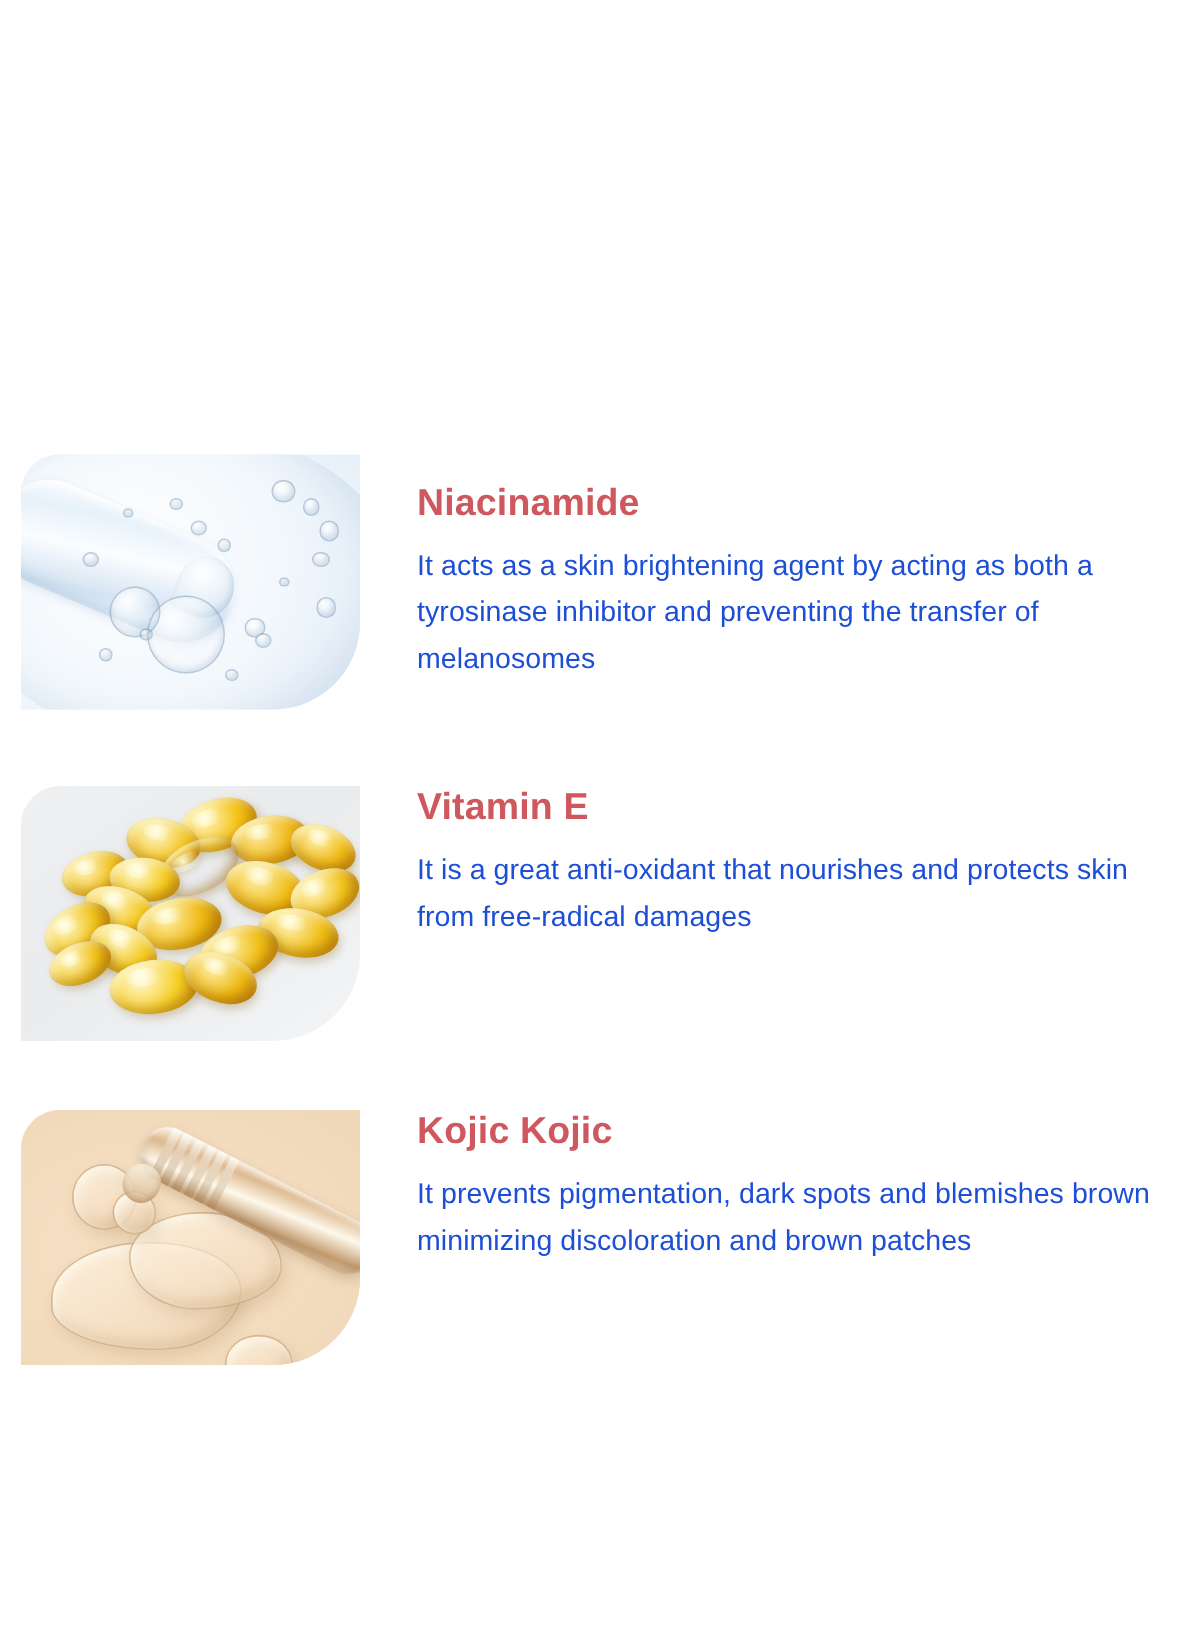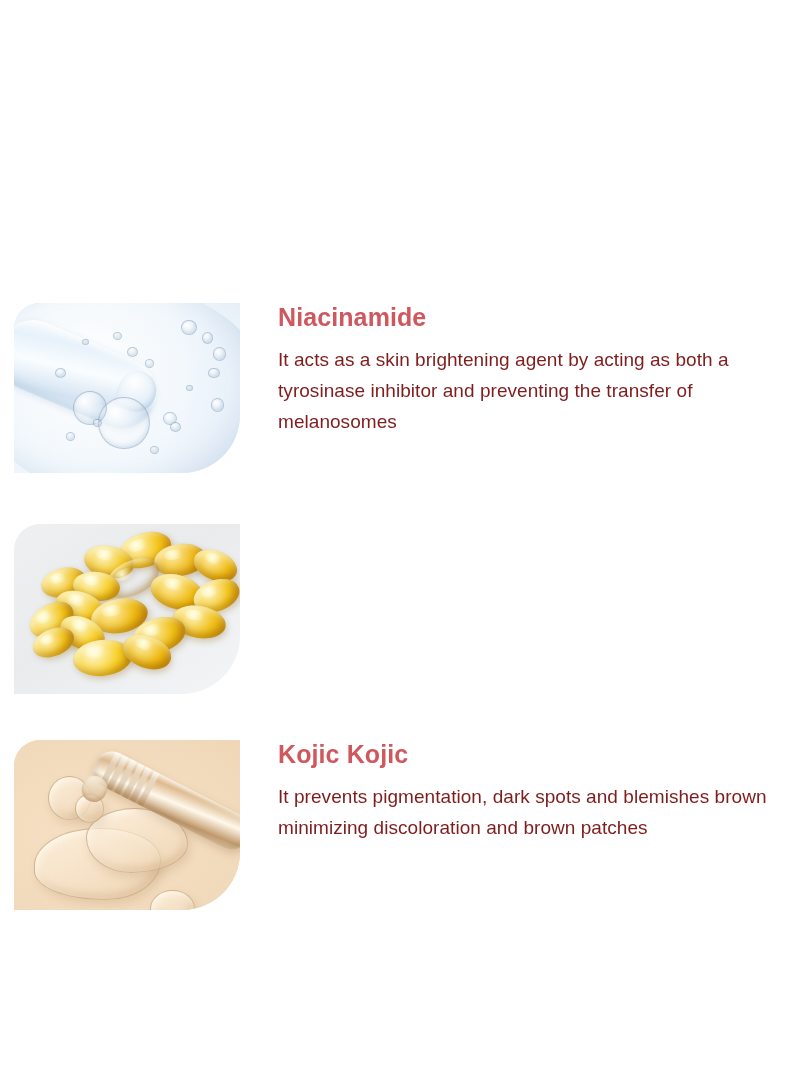--- a/index.html
+++ b/index.html
@@ -45,21 +45,21 @@
 
   
   .ingredient-row {
     position: absolute;
     left: 0;
     width: 800px;
     display: flex;
     align-items: flex-start;
   }
 
-  .row-1 { top: 303px; }
+  .row-1 { top: 303px; align-items: center; }
   .row-2 { top: 524px; }
   .row-3 { top: 740px; }
 
   .thumb {
     position: relative;
     flex: 0 0 auto;
     margin-left: 14px;
     width: 226px;
     height: 170px;
     border-radius: 26px 0 58px 0;
@@ -249,21 +249,21 @@
     color: #cf585e;
     letter-spacing: 0.1px;
     line-height: 1.15;
     margin-bottom: 12px;
     white-space: nowrap;
   }
 
   .ingredient-desc {
     font-size: 19px;
     font-weight: 400;
-    color: #7f1d1d;
+    color: #1d4ed8;
     line-height: 31px;
     letter-spacing: 0.05px;
     max-width: 505px;
   }
 </style>
 </head>
 <body>
 
 <div class="page">
 
@@ -325,20 +325,24 @@
           <div class="cap" style="left:70%;top:48%;width:24%;height:19%;transform:rotate(10deg);background:radial-gradient(circle at 36% 30%,#fff6c4,#f0bf18 55%,#c68905);"></div>
           <div class="cap" style="left:20%;top:55%;width:21%;height:18%;transform:rotate(26deg);background:radial-gradient(circle at 36% 30%,#fffada,#f5cb22 55%,#d09106);"></div>
           <div class="cap" style="left:52%;top:55%;width:24%;height:20%;transform:rotate(-16deg);background:radial-gradient(circle at 36% 30%,#fff4ba,#efbe16 55%,#c48505);"></div>
           <div class="cap" style="left:26%;top:68%;width:26%;height:21%;transform:rotate(-6deg);background:radial-gradient(circle at 36% 30%,#fffbe2,#f7cf26 55%,#d39405);"></div>
           <div class="cap" style="left:48%;top:66%;width:22%;height:19%;transform:rotate(20deg);background:radial-gradient(circle at 36% 30%,#fff3b6,#edb812 55%,#bd7e04);"></div>
           <div class="cap" style="left:8%;top:62%;width:19%;height:16%;transform:rotate(-22deg);background:radial-gradient(circle at 36% 30%,#fff7c8,#f1c11a 55%,#c78b06);"></div>
         </div>
       </div>
     </div>
 
+    <div class="ingredient-text">
+      <div class="ingredient-name">Vitamin E</div>
+      <div class="ingredient-desc">It is a great anti-oxidant that nourishes and protects skin from free-radical damages</div>
+    </div>
   </div>
 
   <div class="ingredient-row row-3">
 
     <div class="thumb">
       <div class="thumb-inner">
         <div class="img-serum-beige">
           <div class="blob blob-a"></div>
           <div class="blob blob-b"></div>
           <div class="blob blob-c"></div>

